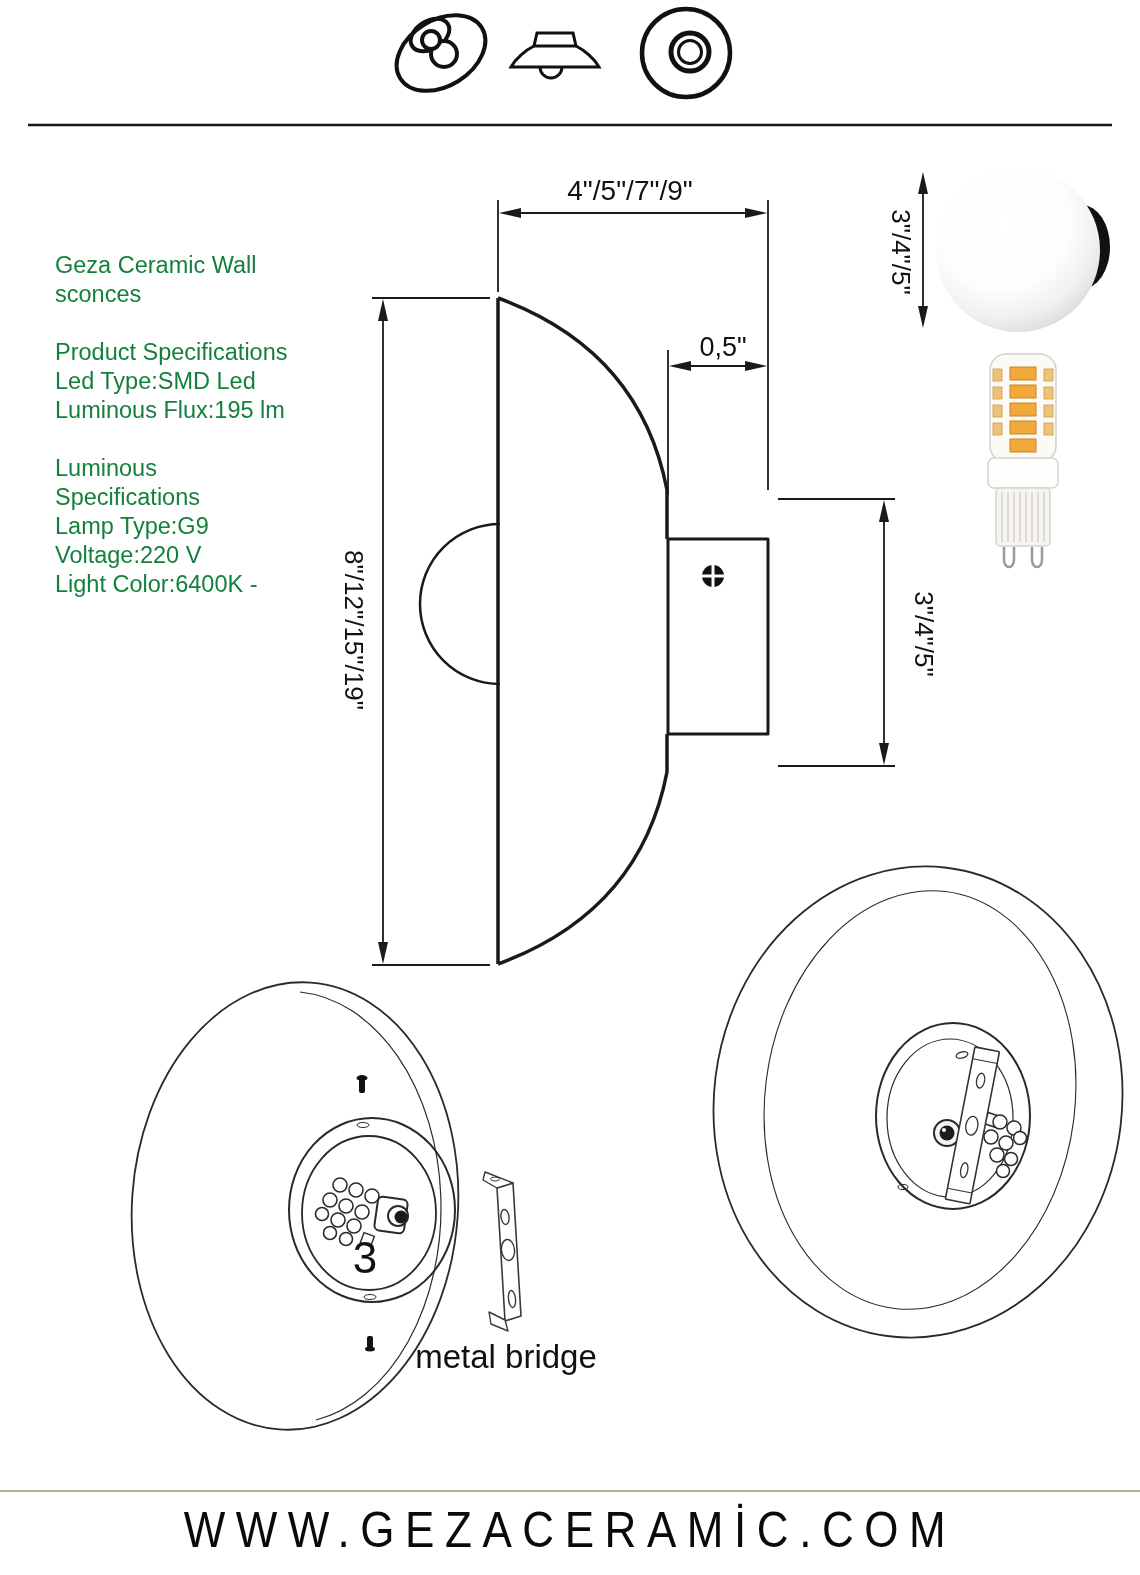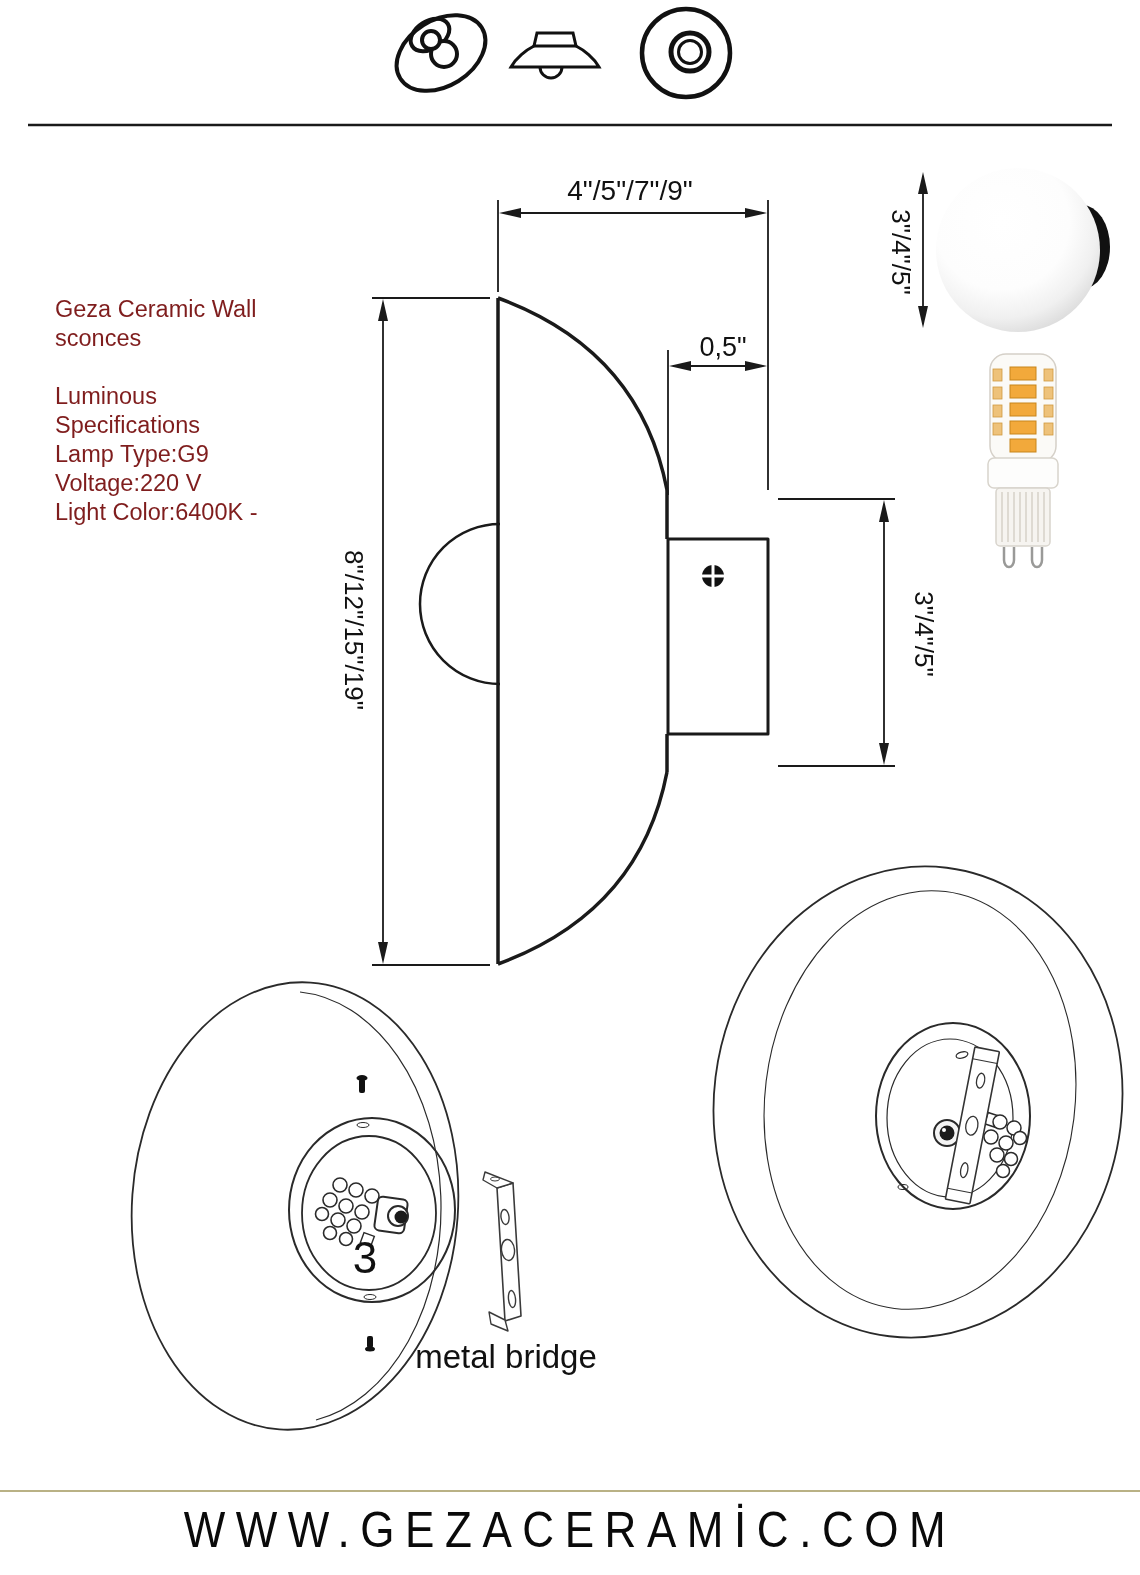--- a/index.html
+++ b/index.html
@@ -7,21 +7,21 @@
     position:relative;
     width:1140px;height:1575px;
     background:#ffffff;
     font-family:"Liberation Sans", sans-serif;
     overflow:hidden;
   }
   .art{position:absolute;left:0;top:0;width:1140px;height:1575px;}
   .art text{font-family:"Liberation Sans", sans-serif;fill:#111;}
   .copy{
     position:absolute;left:55px;top:251px;width:285px;
-    font-size:23.5px;line-height:29px;color:#7f1d1d;margin-top:44px;
+    font-size:23.5px;line-height:29px;color:#15803d;
   }
   .copy .para{white-space:pre-line;margin:0 0 29px 0;}
   .footer-rule{
     position:absolute;left:0;top:1490px;width:1140px;height:2px;
     background:#b9b185;
   }
   .footer-url{
     position:absolute;left:0;top:1500px;width:1140px;height:60px;
     display:flex;align-items:center;justify-content:center;
     font-size:50px;letter-spacing:12px;color:#0a0a0a;
@@ -242,20 +242,23 @@
         <ellipse cx="972" cy="1080" rx="4" ry="7.5" fill="none" stroke-width="1.3"></ellipse>
         <ellipse cx="972" cy="1126" rx="6" ry="9.5" fill="none" stroke-width="1.3"></ellipse>
         <ellipse cx="973" cy="1171" rx="3.5" ry="7.5" fill="none" stroke-width="1.3"></ellipse>
       </g>
     </g>
   </svg>
 
   <div class="copy">
     <div class="para">Geza Ceramic Wall
 sconces</div>
+    <div class="para">Product Specifications
+Led Type:SMD Led
+Luminous Flux:195 lm</div>
     <div class="para">Luminous
 Specifications
 Lamp Type:G9
 Voltage:220 V
 Light Color:6400K -</div>
   </div>
 
   <div class="footer-rule"></div>
   <div class="footer-url">WWW.GEZACERAMİC.COM</div>
 

